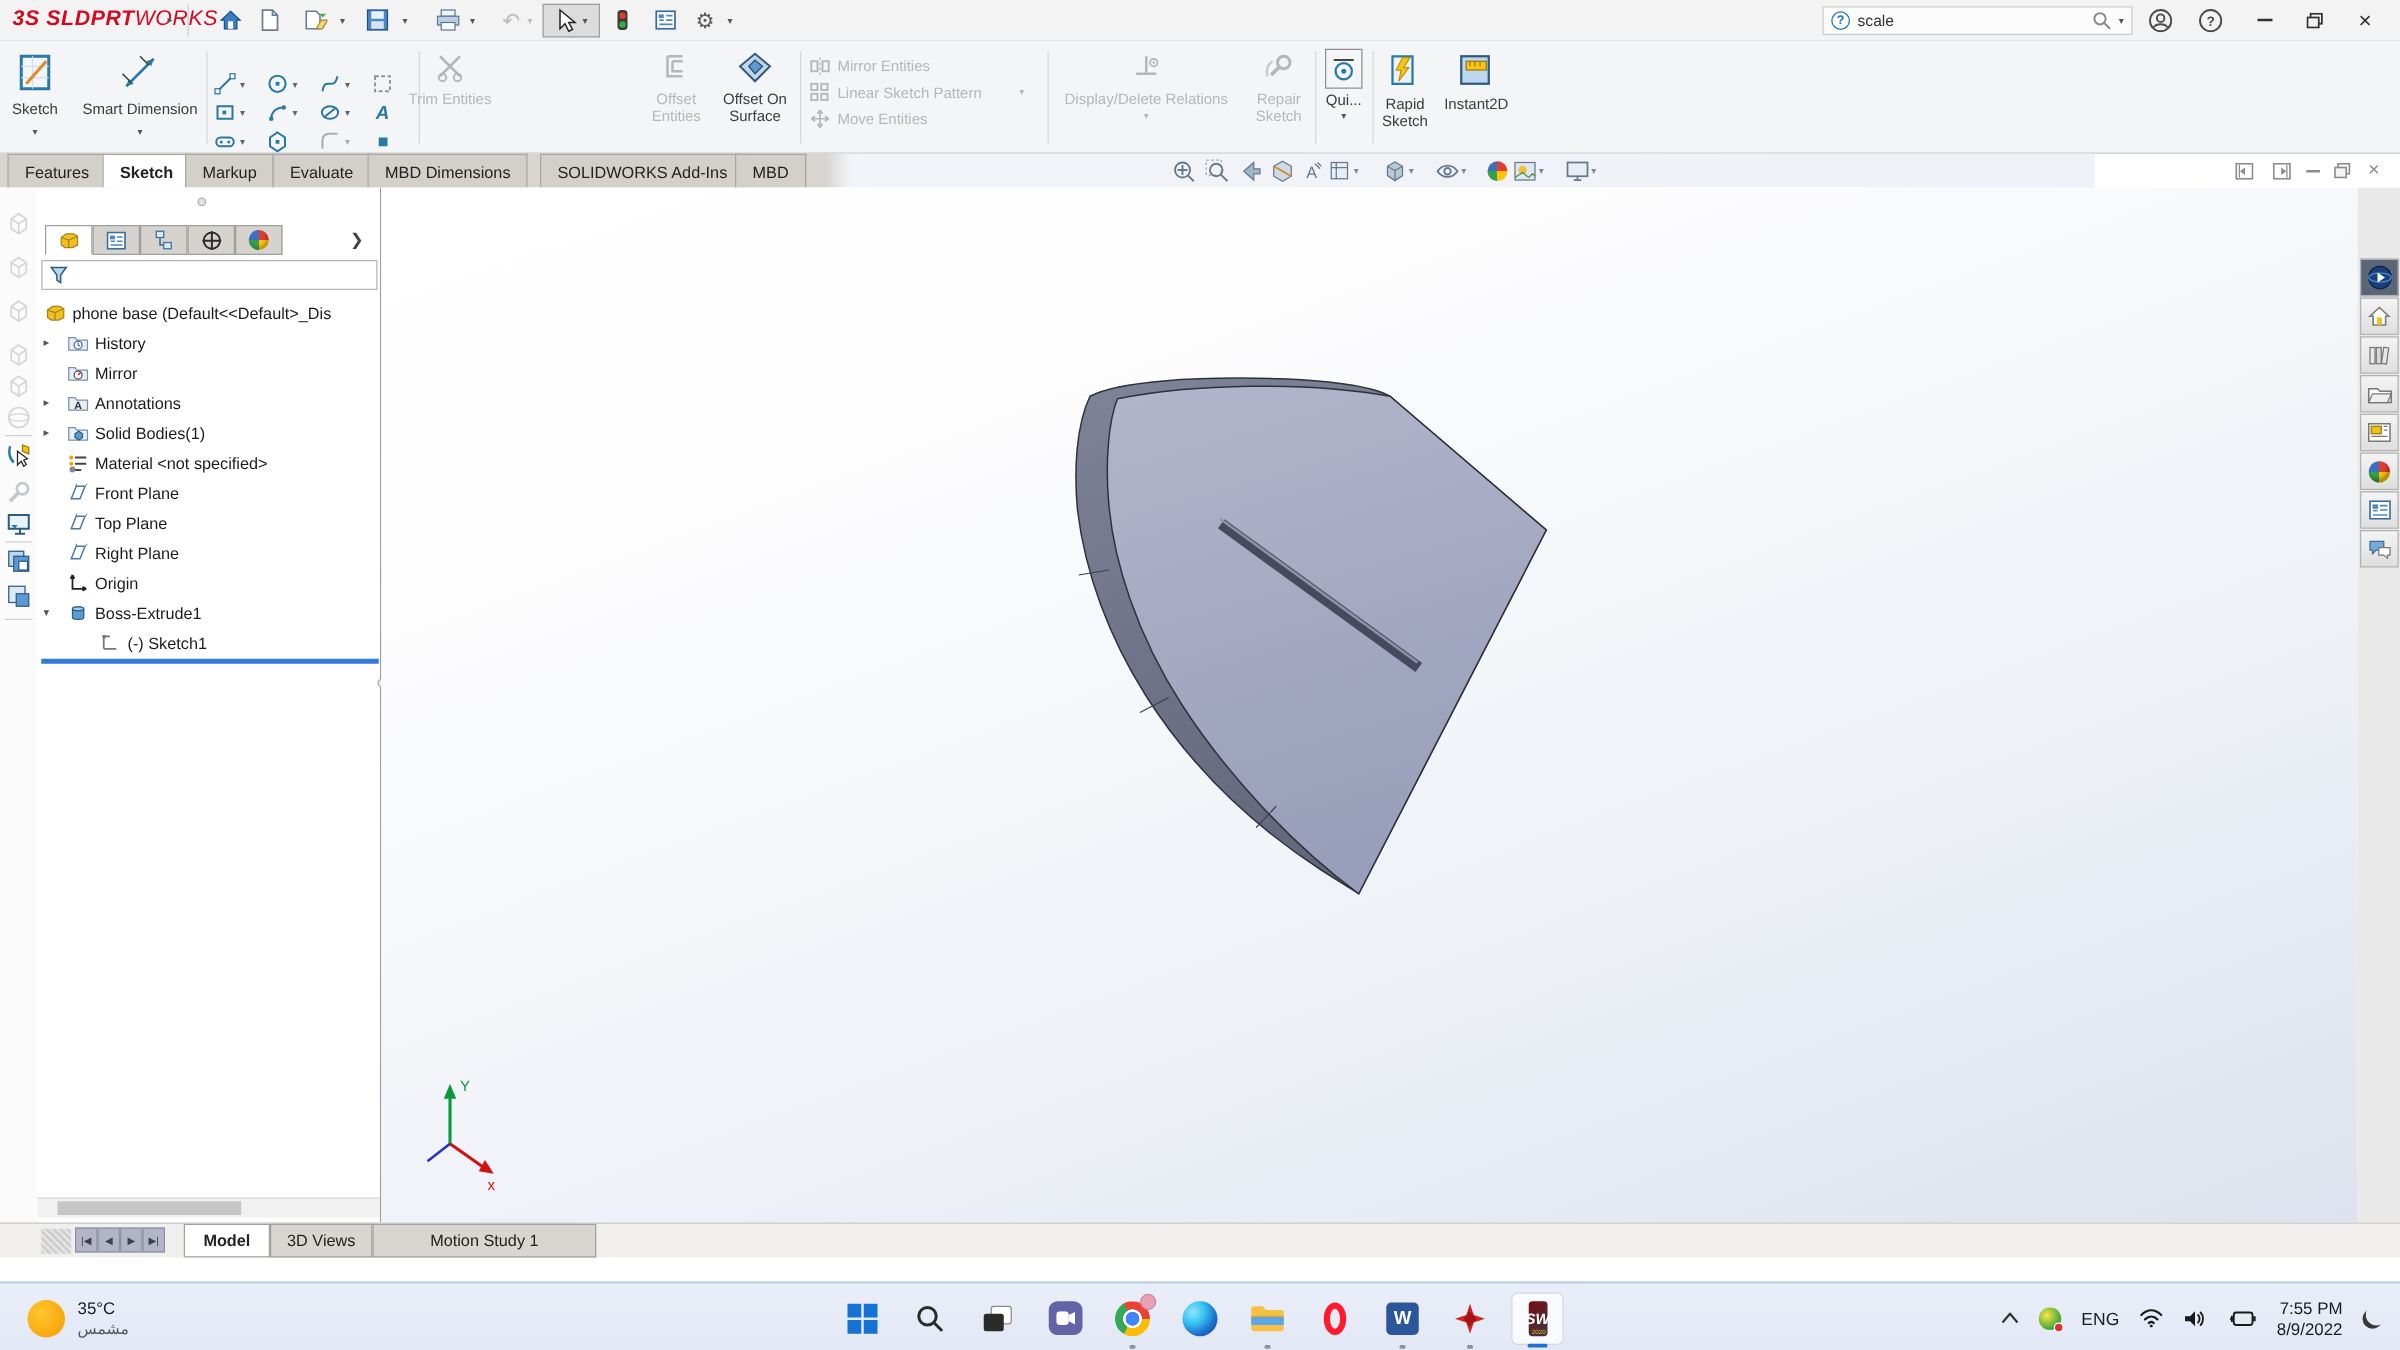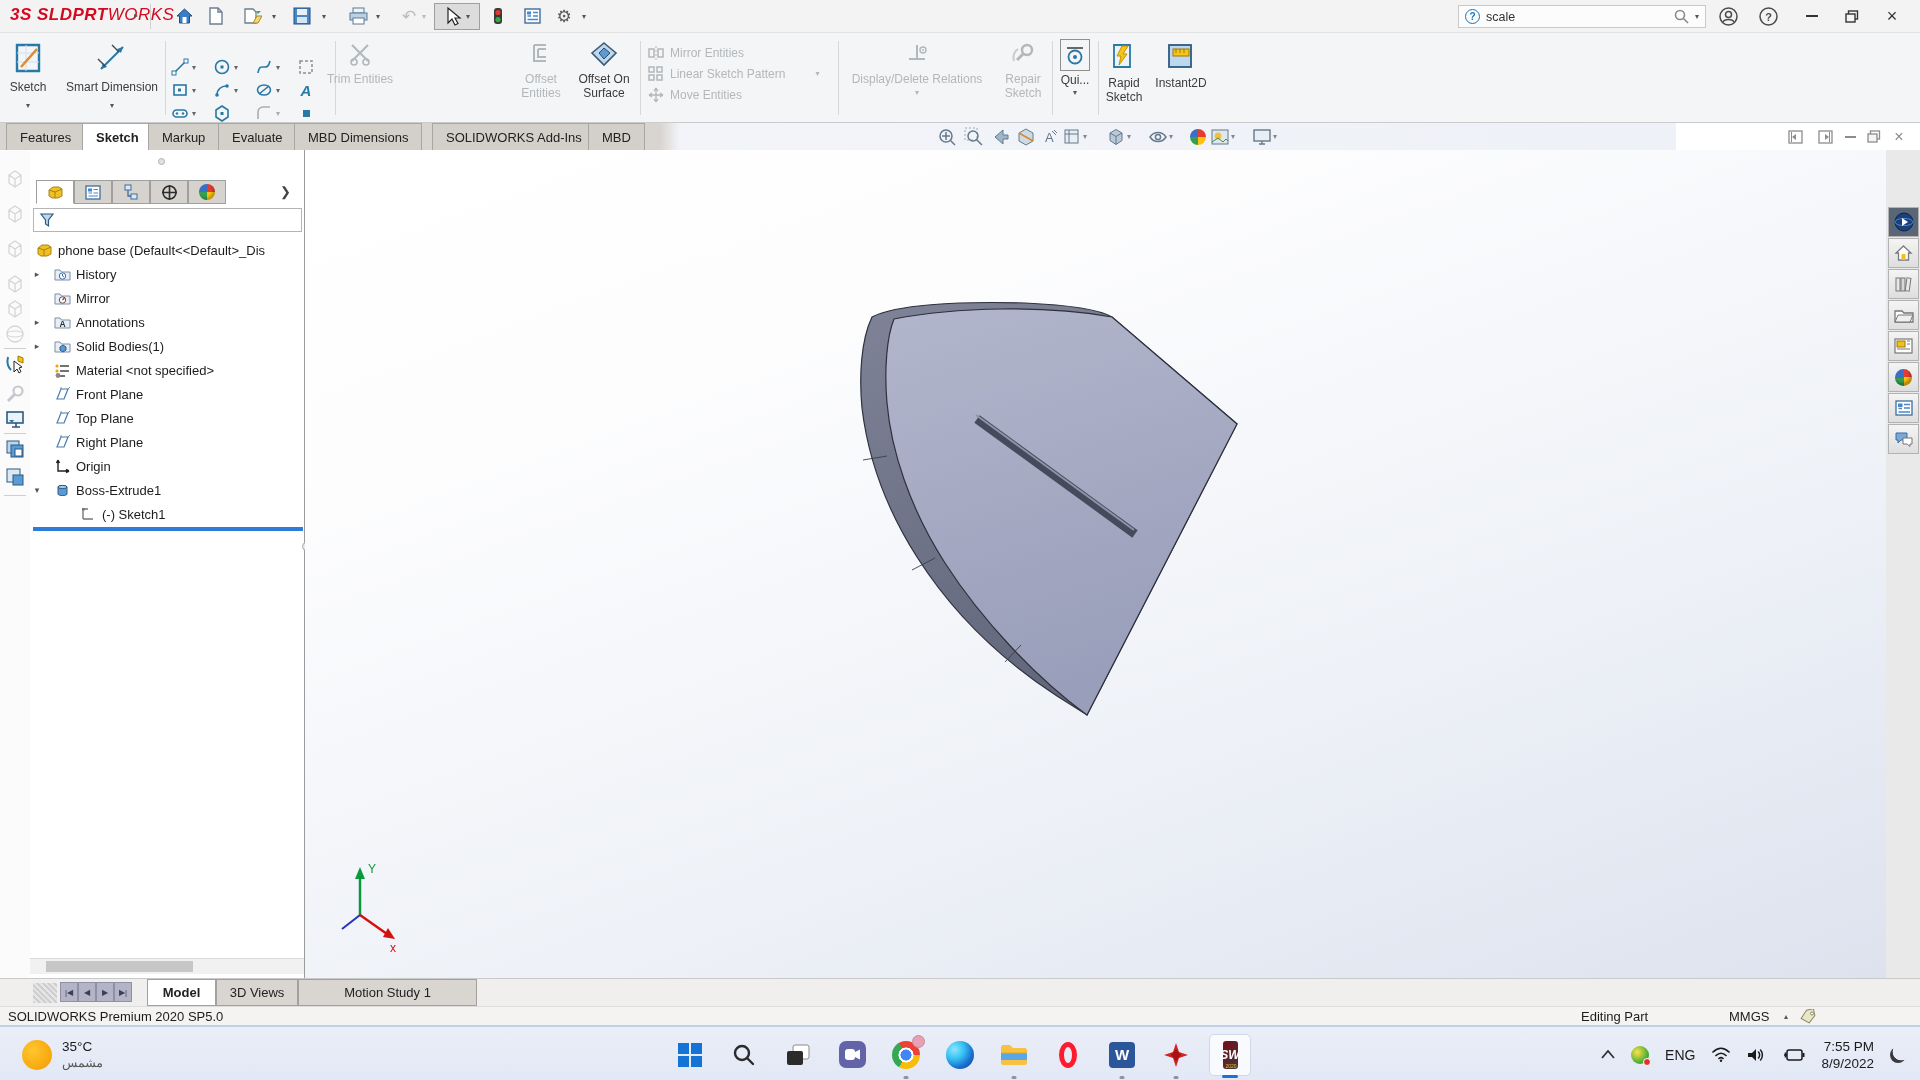--- a/index.html
+++ b/index.html
@@ -809,30 +809,20 @@
         <span>Model</span>
       </div>
     <div class="btab" style="left:216px;width:82px">
         <span>3D Views</span>
       </div>
     <div class="btab" style="left:298px;width:179px">
         <span>Motion Study 1</span>
       </div>
   </div>
 
-  <div id="statusbar">
-    <span class="abs" style="left:8px;top:2px">SOLIDWORKS Premium 2020 SP5.0</span>
-    <span class="abs" style="left:1581px;top:2px">Editing Part</span>
-    <span class="abs" style="left:1729px;top:2px">MMGS</span>
-    <span class="abs caret" style="left:1784px;top:6px">▴</span>
-    <svg class="abs" style="left:1800px;top:2px" width="17" height="15">
-        <path d="M1 8 L8 1 H15 V8 L8 14 Z" fill="#e8e8c8" stroke="#8a8a6a" transform="rotate(-12 8 8)"></path>
-        <circle cx="12" cy="4.5" r="1.5" fill="#fff" stroke="#8a8a6a"></circle>
-      </svg>
-  </div>
 
   <div id="taskbar">
     <div id="weather">
       <div class="sun"></div>
       <div style="line-height:17px">
         <div style="font-size:13.5px;color:#1b1b1b">35°C</div>
         <div style="font-size:12.5px;color:#555">مشمس</div>
       </div>
     </div>
 

